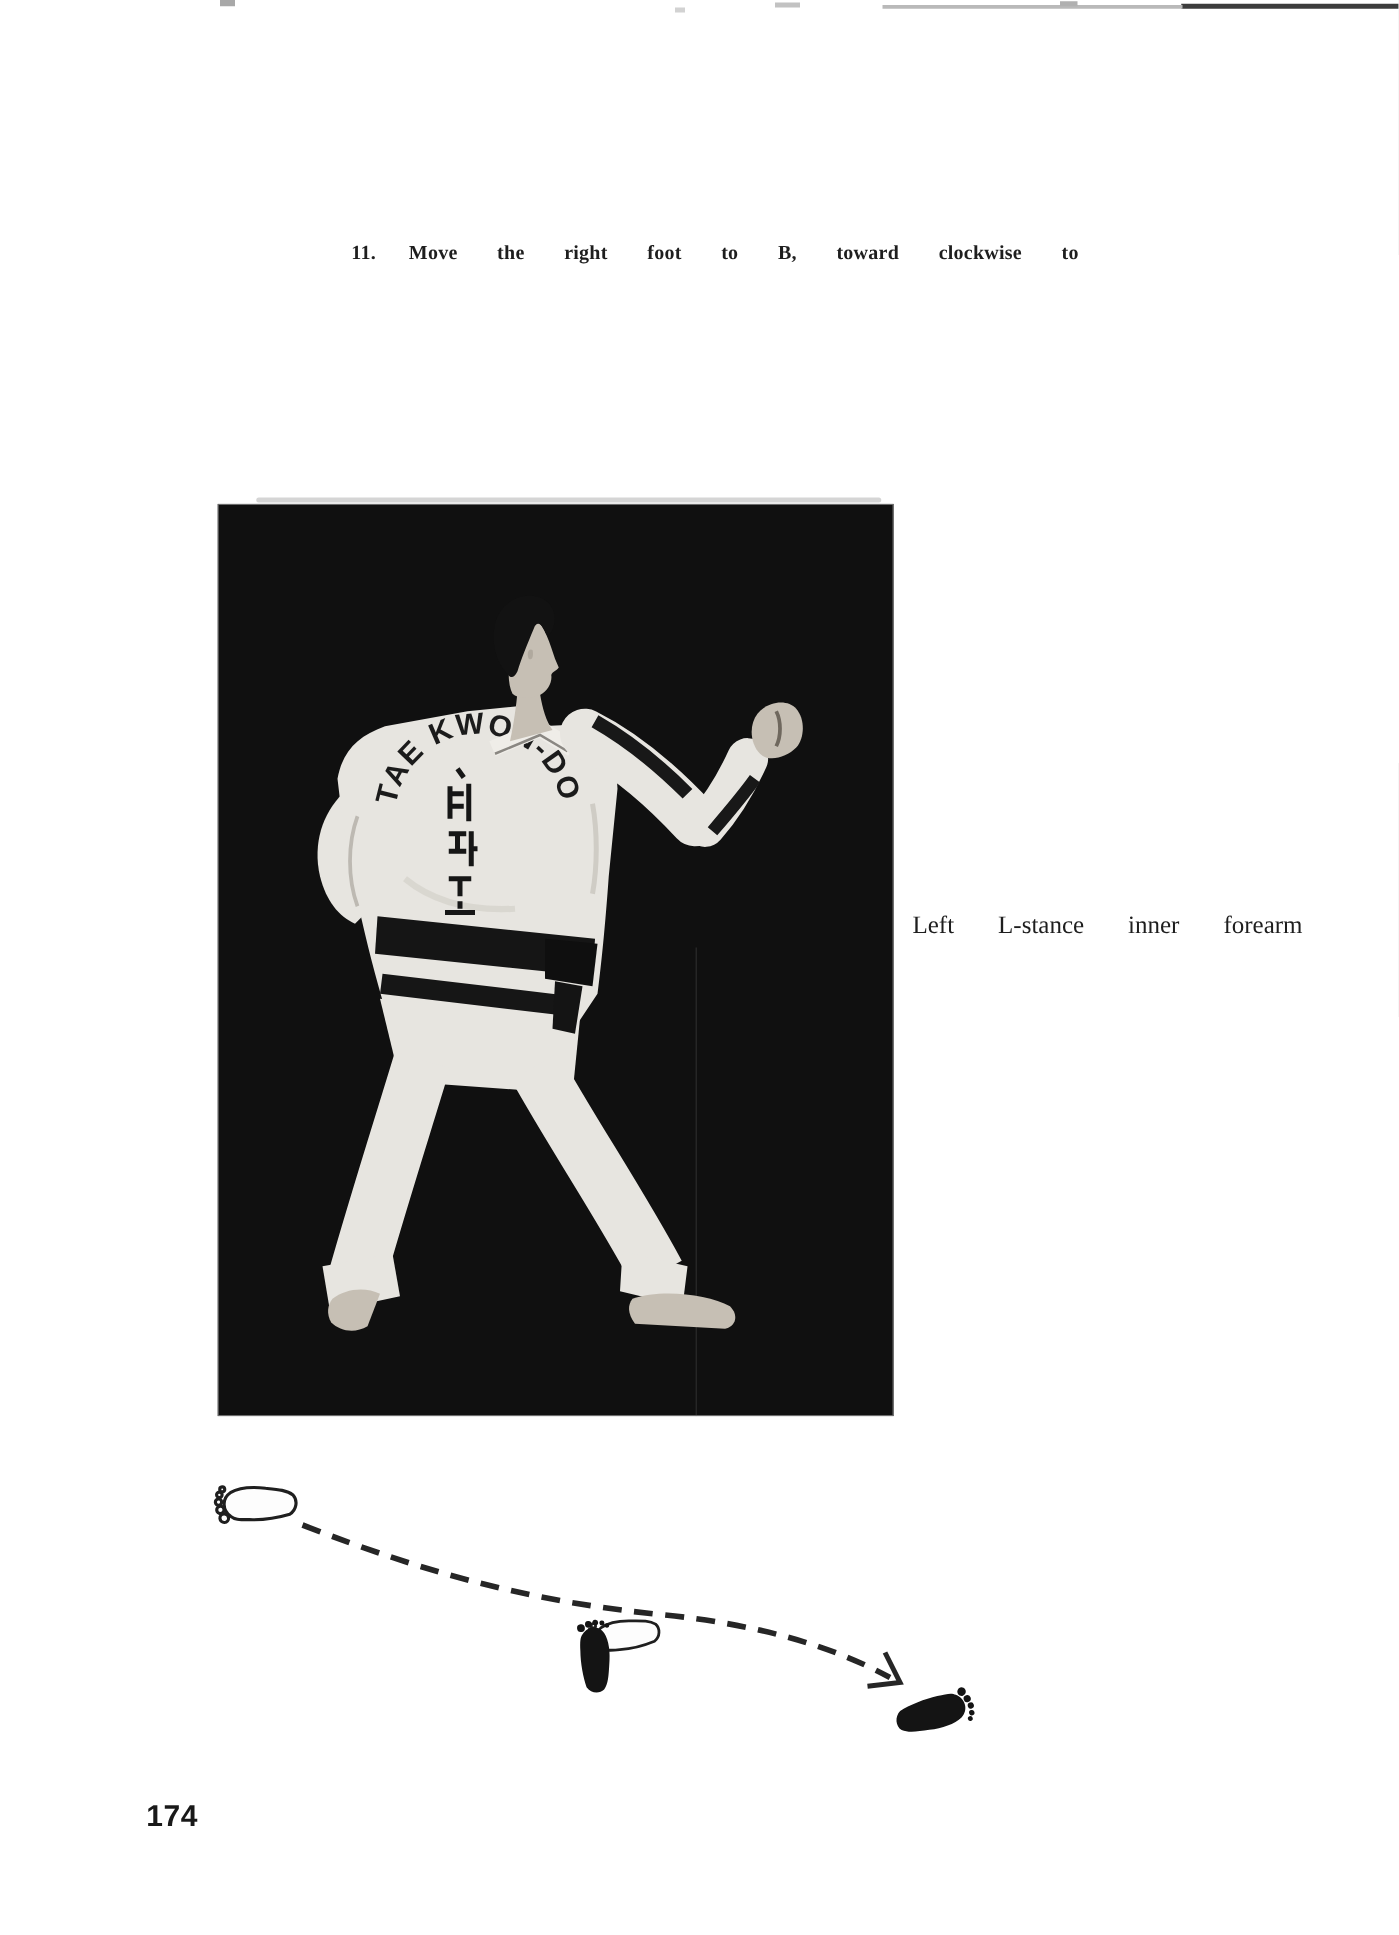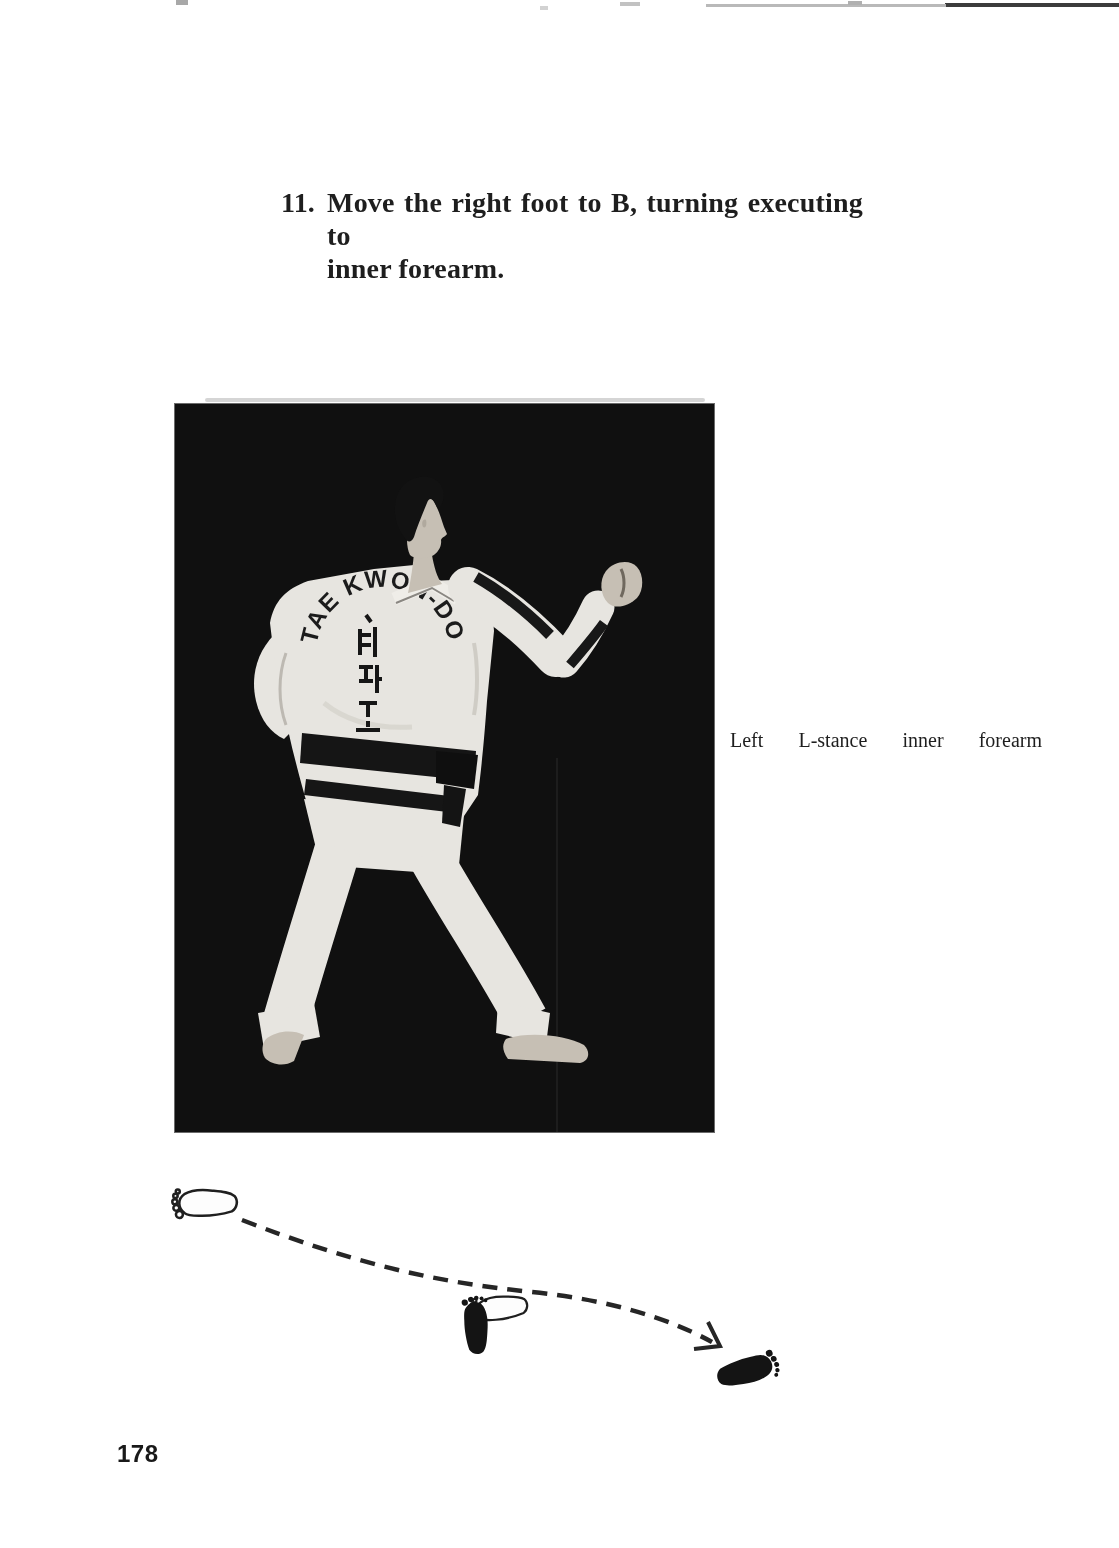--- a/index.html
+++ b/index.html
@@ -13,21 +13,21 @@
   .a1{left:945px;top:3px;width:174px;height:4px;background:#3c3c3c;}
   .a2{left:706px;top:4px;width:240px;height:3px;background:#b9b9b9;}
   .a3{left:176px;top:0;width:12px;height:5px;background:#a8a8a8;}
   .a4{left:620px;top:2px;width:20px;height:4px;background:#c2c2c2;}
   .a5{left:848px;top:1px;width:14px;height:4px;background:#b0b0b0;}
   .a6{left:540px;top:6px;width:8px;height:4px;background:#d2d2d2;}
   .photo-smear{left:205px;top:398px;width:500px;height:4px;background:#b3b3b3;opacity:.55;border-radius:2px;}
 
   
   .instruction{position:absolute;left:281px;top:186px;width:582px;
-    font-size:28px;font-weight:bold;line-height:33px;letter-spacing:.2px;}
+    font-size:16px;font-weight:bold;line-height:33px;letter-spacing:.2px;}
   .instruction .num{position:absolute;left:0;top:0;}
   .instruction .ilines{margin-left:46px;width:536px;}
   .just{text-align:justify;text-align-last:justify;}
   .iline,.cline{white-space:normal;}
 
   
   .photo{position:absolute;left:174px;top:403px;width:541px;height:730px;display:block;}
 
   
   .caption{position:absolute;left:730px;top:727px;width:312px;
@@ -50,22 +50,21 @@
   <i class="art a2"></i>
   <i class="art a3"></i>
   <i class="art a4"></i>
   <i class="art a5"></i>
   <i class="art a6"></i>
   <i class="art photo-smear"></i>
 
   <div class="instruction">
     <span class="num">11.</span>
     <div class="ilines">
-      <div class="iline just">Move the right foot to B, turning executing to</div>
-      <div class="iline">inner forearm.</div>
+      <div class="iline just">Move the right foot to B, toward clockwise to</div>
     </div>
   </div>
 
   <svg class="photo" viewBox="0 0 541 730">
     <rect width="541" height="730" fill="#101010"></rect>
     <line x1="383" y1="355" x2="383" y2="730" stroke="#4a4a4a" stroke-width="1" opacity="0.45"></line>
 
     <g>
 
       <path d="M100,232 C84,248 76,272 82,298 C87,318 97,330 110,336 L128,318 L114,258 Z" fill="#e7e5e0"></path>
@@ -143,15 +142,15 @@
     <use href="#footshape" transform="translate(208,1202) rotate(-94) scale(1.05)" fill="#fdfdfd" stroke="#1f1f1f" stroke-width="2.4"></use>
     <use href="#footshape" transform="translate(502,1307) rotate(-100) scale(0.92)" fill="#fdfdfd" stroke="#1f1f1f" stroke-width="2.4"></use>
 
     <path d="M242,1220 C350,1262 432,1282 532,1292 C610,1300 668,1318 712,1342" stroke="#262626" stroke-width="4.5" stroke-dasharray="15 10" fill="none"></path>
     <path d="M708,1322 L720,1346 L694,1349" stroke="#262626" stroke-width="4" fill="none"></path>
 
     <use href="#footshape" transform="translate(477,1328) rotate(-6) scale(0.95)" fill="#141414"></use>
     <use href="#footshape" transform="translate(745,1372) rotate(72) scale(1.03)" fill="#141414"></use>
   </svg>
 
-  <div class="pagenum">178</div>
+  <div class="pagenum">174</div>
 
 </div>
 
 </body></html>

